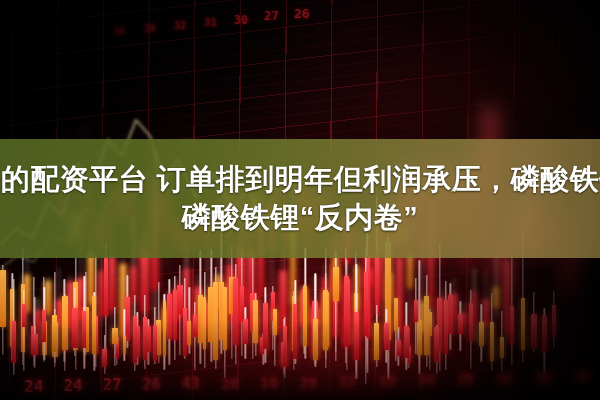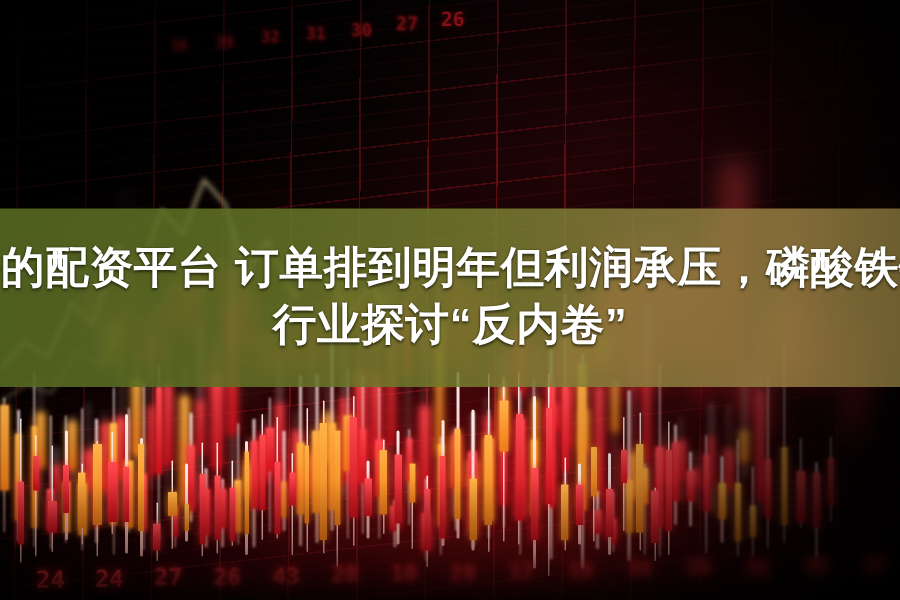--- a/index.html
+++ b/index.html
@@ -942,16 +942,16 @@
       <span class="n" style="left: 82.8571%; font-size: 13px; bottom: 11.4286px; opacity: 0.53; filter: blur(2.94px);">31</span>
       <span class="n" style="left: 89.4286%; font-size: 12.75px; bottom: 12.2143px; opacity: 0.49; filter: blur(3.17px);">35</span>
       <span class="n" style="left: 96%; font-size: 12.5px; bottom: 13px; opacity: 0.45; filter: blur(3.4px);">37</span>
     </div>
 
   <div class="layer darken-bottom"></div>
   <div class="layer vignette"></div>
 
   <div class="band" id="band" style="top: 139px; height: 119px;">
     <div class="band-line line1">好的配资平台 订单排到明年但利润承压，磷酸铁锂</div>
-    <div class="band-line line2">行业探讨“反内卷”</div>
+    <div class="band-line line2">磷酸铁锂“反内卷”</div>
   </div>
 
 </div>
 
 </body></html>

